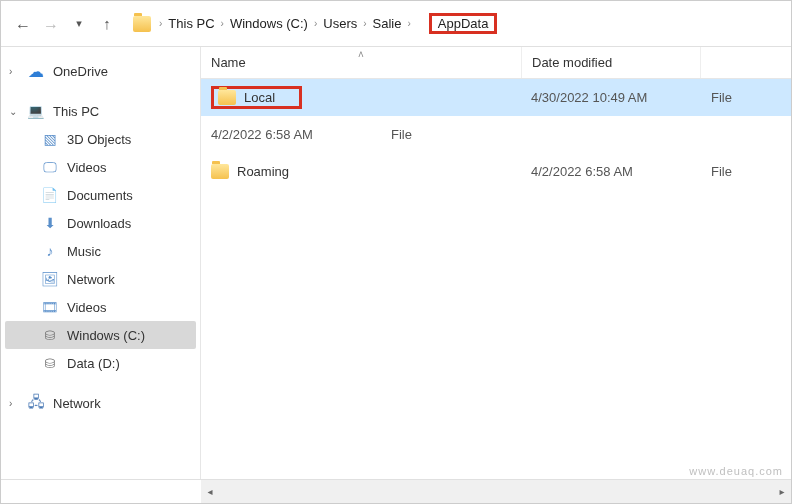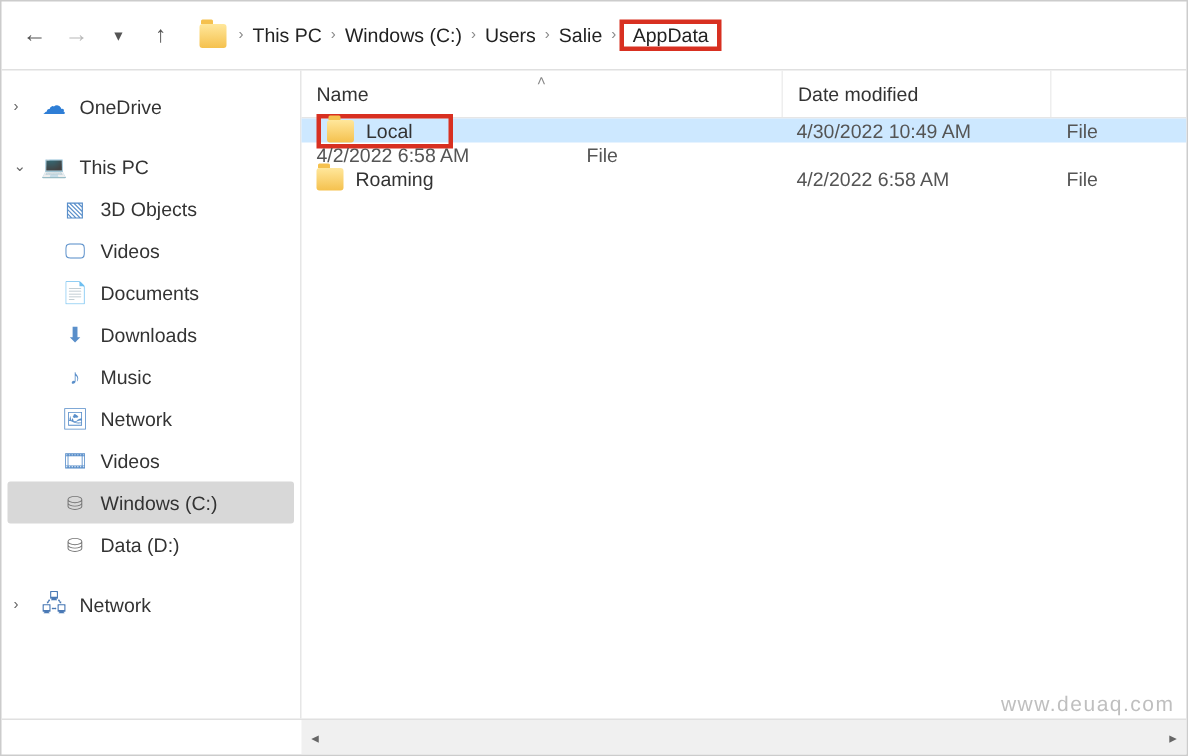--- a/index.html
+++ b/index.html
@@ -7,21 +7,21 @@
 
 .addrbar { height: 46px; display: flex; align-items: center; border-bottom: 1px solid #e0e0e0; padding: 0 10px; gap: 4px; }
 .nav-arrow { width: 24px; height: 24px; display: flex; align-items: center; justify-content: center; color: #555; font-size: 16px; }
 .nav-arrow.disabled { color: #bbb; }
 .nav-up { font-size: 15px; }
 .addr { display: flex; align-items: center; margin-left: 10px; height: 30px; }
 .addr .folder-ico { width: 18px; height: 16px; background: linear-gradient(#ffe79b,#f5c14e); border-radius: 2px; margin-right: 6px; position:relative;}
 .addr .folder-ico:before{content:"";position:absolute;top:-3px;left:1px;width:8px;height:3px;background:#f5c14e;border-radius:1px 1px 0 0;}
 .crumb { padding: 2px 4px; color: #222; }
 .sep { color: #8a8a8a; padding: 0 2px; font-size: 10px; }
-.hl-red { border: 3px solid #d83021; padding: 0 6px; }
+.hl-red { border: 3px solid #d83021; padding: 0 6px; margin-left: 16px; }
 
 .main { display: flex; height: calc(100% - 46px - 24px); }
 
 .side { width: 200px; border-right: 1px solid #e6e6e6; padding: 10px 4px 0 4px; }
 .side .item { display: flex; align-items: center; gap: 8px; padding: 6px 8px 6px 16px; border-radius: 2px; }
 .side .item.expandable { padding-left: 4px; }
 .side .item.sub { padding-left: 36px; font-size: 13px; }
 .side .item.selected { background: #d8d8d8; }
 .side .chev { width: 10px; font-size: 10px; color: #666; }
 .side .ico { width: 18px; height: 16px; display: flex; align-items:center; justify-content:center; }
@@ -29,35 +29,35 @@
 
 .content { flex: 1; display: flex; flex-direction: column; }
 .cols { display: flex; border-bottom: 1px solid #e6e6e6; color: #555; font-size: 12px; }
 .cols .col { padding: 8px 10px; }
 .cols .col.name { width: 320px; position: relative; }
 .cols .col.date { width: 180px; border-left: 1px solid #eee; border-right: 1px solid #eee;}
 .cols .col.type { flex: 1; }
 .sort { position:absolute; left:50%; top:2px; transform:translateX(-50%); font-size:10px; color:#888;}
 
 .rows { flex: 1; }
-.row { display: flex; align-items: center; height: 16px; }
+.row { display: flex; align-items: center; height: 37px; }
 .row.selected { background: #cde8ff; }
 .row .cname { width: 320px; display: flex; align-items: center; gap: 8px; padding-left: 10px; }
 .row .fico { width: 18px; height: 15px; background: linear-gradient(#ffe79b,#f5c14e); border-radius: 2px; position:relative;}
 .row .fico:before{content:"";position:absolute;top:-3px;left:1px;width:8px;height:3px;background:#f5c14e;border-radius:1px 1px 0 0;}
 .row .cdate { width: 180px; padding-left: 10px; color: #555; }
 .row .ctype { flex: 1; padding-left: 10px; color: #555; }
 .hl-red-inner { border: 3px solid #d83021; display: flex; align-items: center; gap: 8px; padding: 1px 24px 1px 4px; }
 
 .foot { height: 24px; border-top: 1px solid #e0e0e0; display:flex; }
 .foot .scroll { flex:1; margin-left:200px; background:#f0f0f0; position:relative; display:flex; align-items:center;}
 .foot .scroll .btn{width:18px;height:100%;display:flex;align-items:center;justify-content:center;color:#666;font-size:10px;}
 .foot .scroll .track{flex:1;height:14px;}
 
-.watermark{position:absolute;right:8px;bottom:26px;font-size:14px;color:#bfbfbf;letter-spacing:1px;}
+.watermark{position:absolute;right:8px;bottom:26px;font-size:11px;color:#bfbfbf;letter-spacing:1px;}
 
 
 .i-cloud{color:#2e7ed6;font-size:16px;}
 .i-pc{color:#3b78c8;font-size:14px;}
 .i-generic{color:#5a8fca;font-size:14px;}
 .i-drive{color:#777;font-size:13px;}
 .i-net{color:#4a79b5;font-size:15px;}
 </style>
 </head>
 <body>

